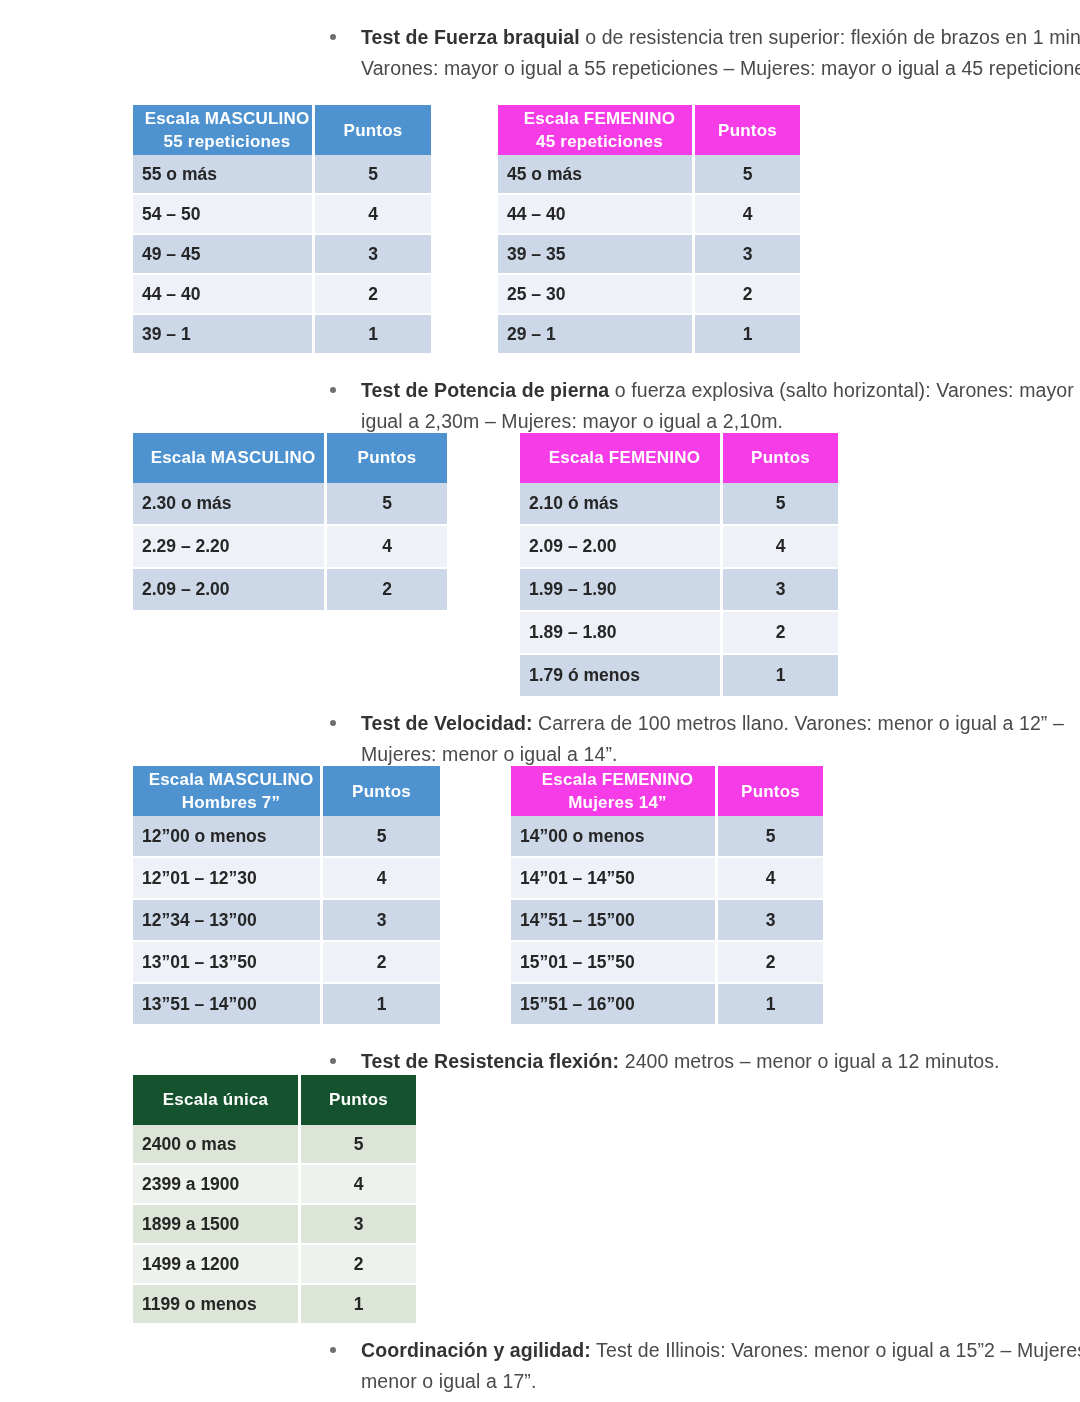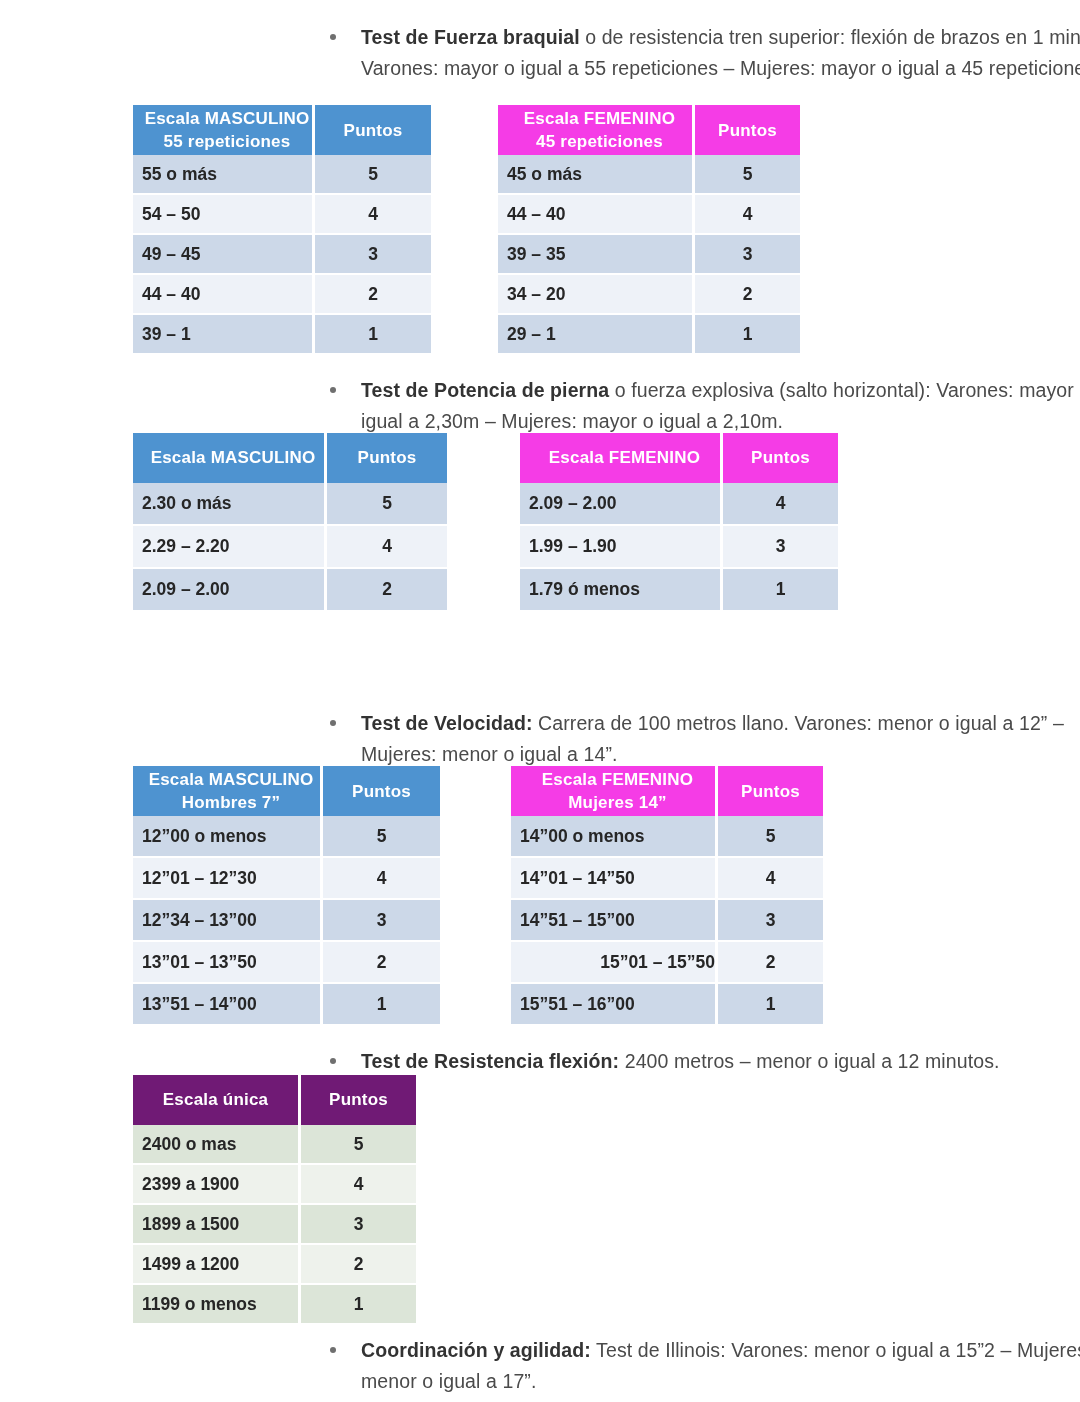--- a/index.html
+++ b/index.html
@@ -86,21 +86,21 @@
   .theme-blue thead th { background: #4e93d0; }
   .theme-blue tbody tr:nth-child(odd)  td { background: #ccd8e8; }
   .theme-blue tbody tr:nth-child(even) td { background: #eef2f8; }
 
   
   .theme-pink thead th { background: #f53ce6; }
   .theme-pink tbody tr:nth-child(odd)  td { background: #ccd8e8; }
   .theme-pink tbody tr:nth-child(even) td { background: #eef2f8; }
 
   
-  .theme-green thead th { background: #701a75; }
+  .theme-green thead th { background: #14532d; }
   .theme-green tbody tr:nth-child(odd)  td { background: #dce5d8; }
   .theme-green tbody tr:nth-child(even) td { background: #eef2ec; }
 
   .hdr-two-line { line-height: 23px; }
   .hdr-one-line { line-height: 50px; }
 
   
   .tbl-abs { position: absolute; }
 </style>
 </head>
@@ -164,21 +164,21 @@
       </tr>
       <tr>
         <td class="label-col">44 – 40</td>
         <td class="pts-col">4</td>
       </tr>
       <tr>
         <td class="label-col">39 – 35</td>
         <td class="pts-col">3</td>
       </tr>
       <tr>
-        <td class="label-col">34 – 20</td>
+        <td class="label-col">25 – 30</td>
         <td class="pts-col">2</td>
       </tr>
       <tr>
         <td class="label-col">29 – 1</td>
         <td class="pts-col">1</td>
       </tr>
     </tbody>
   </table>
 
   <div class="bullet-block" style="position:absolute; left:165px; top:375px; width:775px;">
@@ -211,26 +211,34 @@
 
   <table class="scale-table theme-pink tbl-abs" style="left:520px; top:433px; width:306px;">
     <thead>
       <tr>
         <th class="label-col hdr-one-line" style="width:191px; height:42px;">Escala FEMENINO</th>
         <th class="pts-col hdr-one-line" style="width:115px; height:42px;">Puntos</th>
       </tr>
     </thead>
     <tbody>
       <tr>
+        <td class="label-col" style="height:41px;">2.10 ó más</td>
+        <td class="pts-col" style="height:41px;">5</td>
+      </tr>
+      <tr>
         <td class="label-col" style="height:41px;">2.09 – 2.00</td>
         <td class="pts-col" style="height:41px;">4</td>
       </tr>
       <tr>
         <td class="label-col" style="height:41px;">1.99 – 1.90</td>
         <td class="pts-col" style="height:41px;">3</td>
+      </tr>
+      <tr>
+        <td class="label-col" style="height:41px;">1.89 – 1.80</td>
+        <td class="pts-col" style="height:41px;">2</td>
       </tr>
       <tr>
         <td class="label-col" style="height:41px;">1.79 ó menos</td>
         <td class="pts-col" style="height:41px;">1</td>
       </tr>
     </tbody>
   </table>
 
   <div class="bullet-block" style="position:absolute; left:165px; top:708px; width:775px;">
     <span class="bullet-dot"></span>
@@ -288,21 +296,21 @@
       </tr>
       <tr>
         <td class="label-col" style="height:40px;">14”01 – 14”50</td>
         <td class="pts-col" style="height:40px;">4</td>
       </tr>
       <tr>
         <td class="label-col" style="height:40px;">14”51 – 15”00</td>
         <td class="pts-col" style="height:40px;">3</td>
       </tr>
       <tr>
-        <td class="label-col" style="height:40px;text-align:right;">15”01 – 15”50</td>
+        <td class="label-col" style="height:40px;">15”01 – 15”50</td>
         <td class="pts-col" style="height:40px;">2</td>
       </tr>
       <tr>
         <td class="label-col" style="height:40px;">15”51 – 16”00</td>
         <td class="pts-col" style="height:40px;">1</td>
       </tr>
     </tbody>
   </table>
 
   <div class="bullet-block" style="position:absolute; left:165px; top:1046px; width:775px;">

